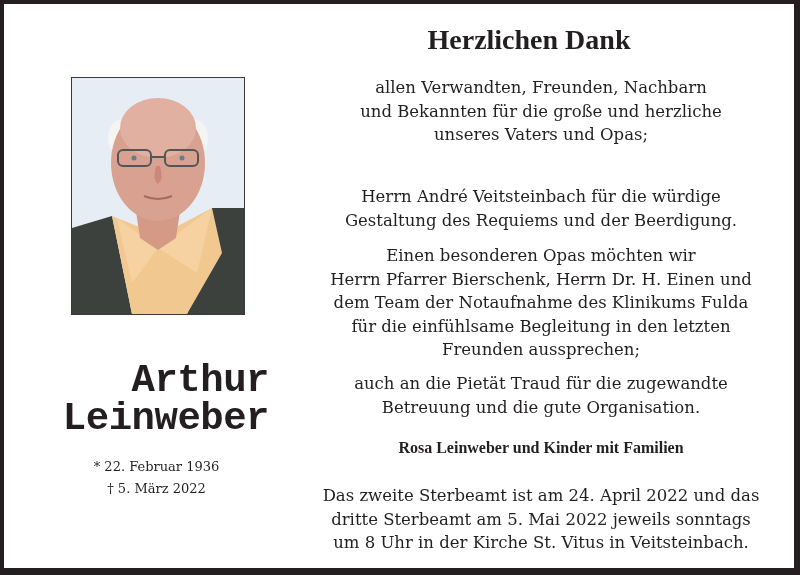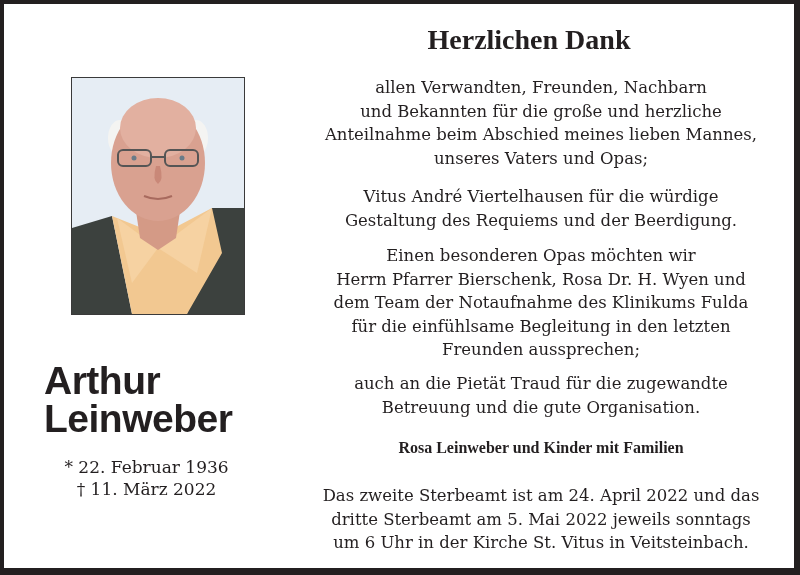--- a/index.html
+++ b/index.html
@@ -8,27 +8,27 @@
     position: absolute; left: 4px; top: 4px; width: 790px; height: 564px;
     background: #ffffff; border-right: 2px solid #231f20;
     font-family: "DejaVu Serif", "Liberation Serif", serif; color: #231f20;
   }
   .photo {
     position: absolute; left: 67px; top: 73px; width: 172px; height: 236px;
     border: 1px solid #3a3a3a; overflow: hidden;
     background: linear-gradient(180deg, #dfe9f3 0%, #eef3f8 60%, #e8eef4 100%);
   }
   .name {
-    position: absolute; left: 40px; width: 225px; top: 358px; text-align: left;
-    font-family: Liberation Sans, sans-serif; font-weight: bold;
+    position: absolute; left: 40px; width: 225px; top: 358px; text-align: right;
+    font-family: Liberation Mono, monospace; font-weight: bold;
     font-size: 39px; line-height: 38px; letter-spacing: -0.5px;
   }
   .dates {
-    position: absolute; left: 30px; width: 225px; top: 452px; text-align: center;
-    font-size: 17px; line-height: 22px;
+    position: absolute; left: 40px; width: 225px; top: 452px; text-align: center;
+    font-size: 13px; line-height: 22px;
   }
   .right { position: absolute; left: 300px; width: 450px; top: 0; text-align: center; }
   .title {
     position: absolute; left: 0; width: 450px; top: 20px;
     font-family: "Liberation Serif", "DejaVu Serif", serif; font-weight: bold; font-size: 28px;
   }
   .para { position: absolute; left: 12px; width: 450px; font-size: 16.5px; line-height: 23.5px; }
   .para div { white-space: nowrap; }
   .sig {
     position: absolute; left: 12px; width: 450px; top: 435px;
@@ -70,52 +70,51 @@
     </svg>
   </div>
 
   <div class="name">
     <div>Arthur</div>
     <div>Leinweber</div>
   </div>
 
   <div class="dates">
     <div>* 22. Februar 1936</div>
-    <div>† 11. März 2022</div>
+    <div>† 5. März 2022</div>
   </div>
 
   <div class="right">
     <div class="title">Herzlichen Dank</div>
 
     <div class="para" style="top:72px">
       <div>allen Verwandten, Freunden, Nachbarn</div>
       <div>und Bekannten für die große und herzliche</div>
-      <div>Anteilnahme beim Abschied meines lieben Mannes,</div>
       <div>unseres Vaters und Opas;</div>
     </div>
 
     <div class="para" style="top:181px">
-      <div>Vitus André Viertelhausen für die würdige</div>
+      <div>Herrn André Veitsteinbach für die würdige</div>
       <div>Gestaltung des Requiems und der Beerdigung.</div>
     </div>
 
     <div class="para" style="top:240px">
       <div>Einen besonderen Opas möchten wir</div>
-      <div>Herrn Pfarrer Bierschenk, Rosa Dr. H. Wyen und</div>
+      <div>Herrn Pfarrer Bierschenk, Herrn Dr. H. Einen und</div>
       <div>dem Team der Notaufnahme des Klinikums Fulda</div>
       <div>für die einfühlsame Begleitung in den letzten</div>
       <div>Freunden aussprechen;</div>
     </div>
 
     <div class="para" style="top:368px">
       <div>auch an die Pietät Traud für die zugewandte</div>
       <div>Betreuung und die gute Organisation.</div>
     </div>
 
     <div class="sig">Rosa Leinweber und Kinder mit Familien</div>
 
     <div class="para" style="top:480px">
       <div>Das zweite Sterbeamt ist am 24. April 2022 und das</div>
       <div>dritte Sterbeamt am 5. Mai 2022 jeweils sonntags</div>
-      <div>um 6 Uhr in der Kirche St. Vitus in Veitsteinbach.</div>
+      <div>um 8 Uhr in der Kirche St. Vitus in Veitsteinbach.</div>
     </div>
   </div>
 </div>
 
 </body></html>

